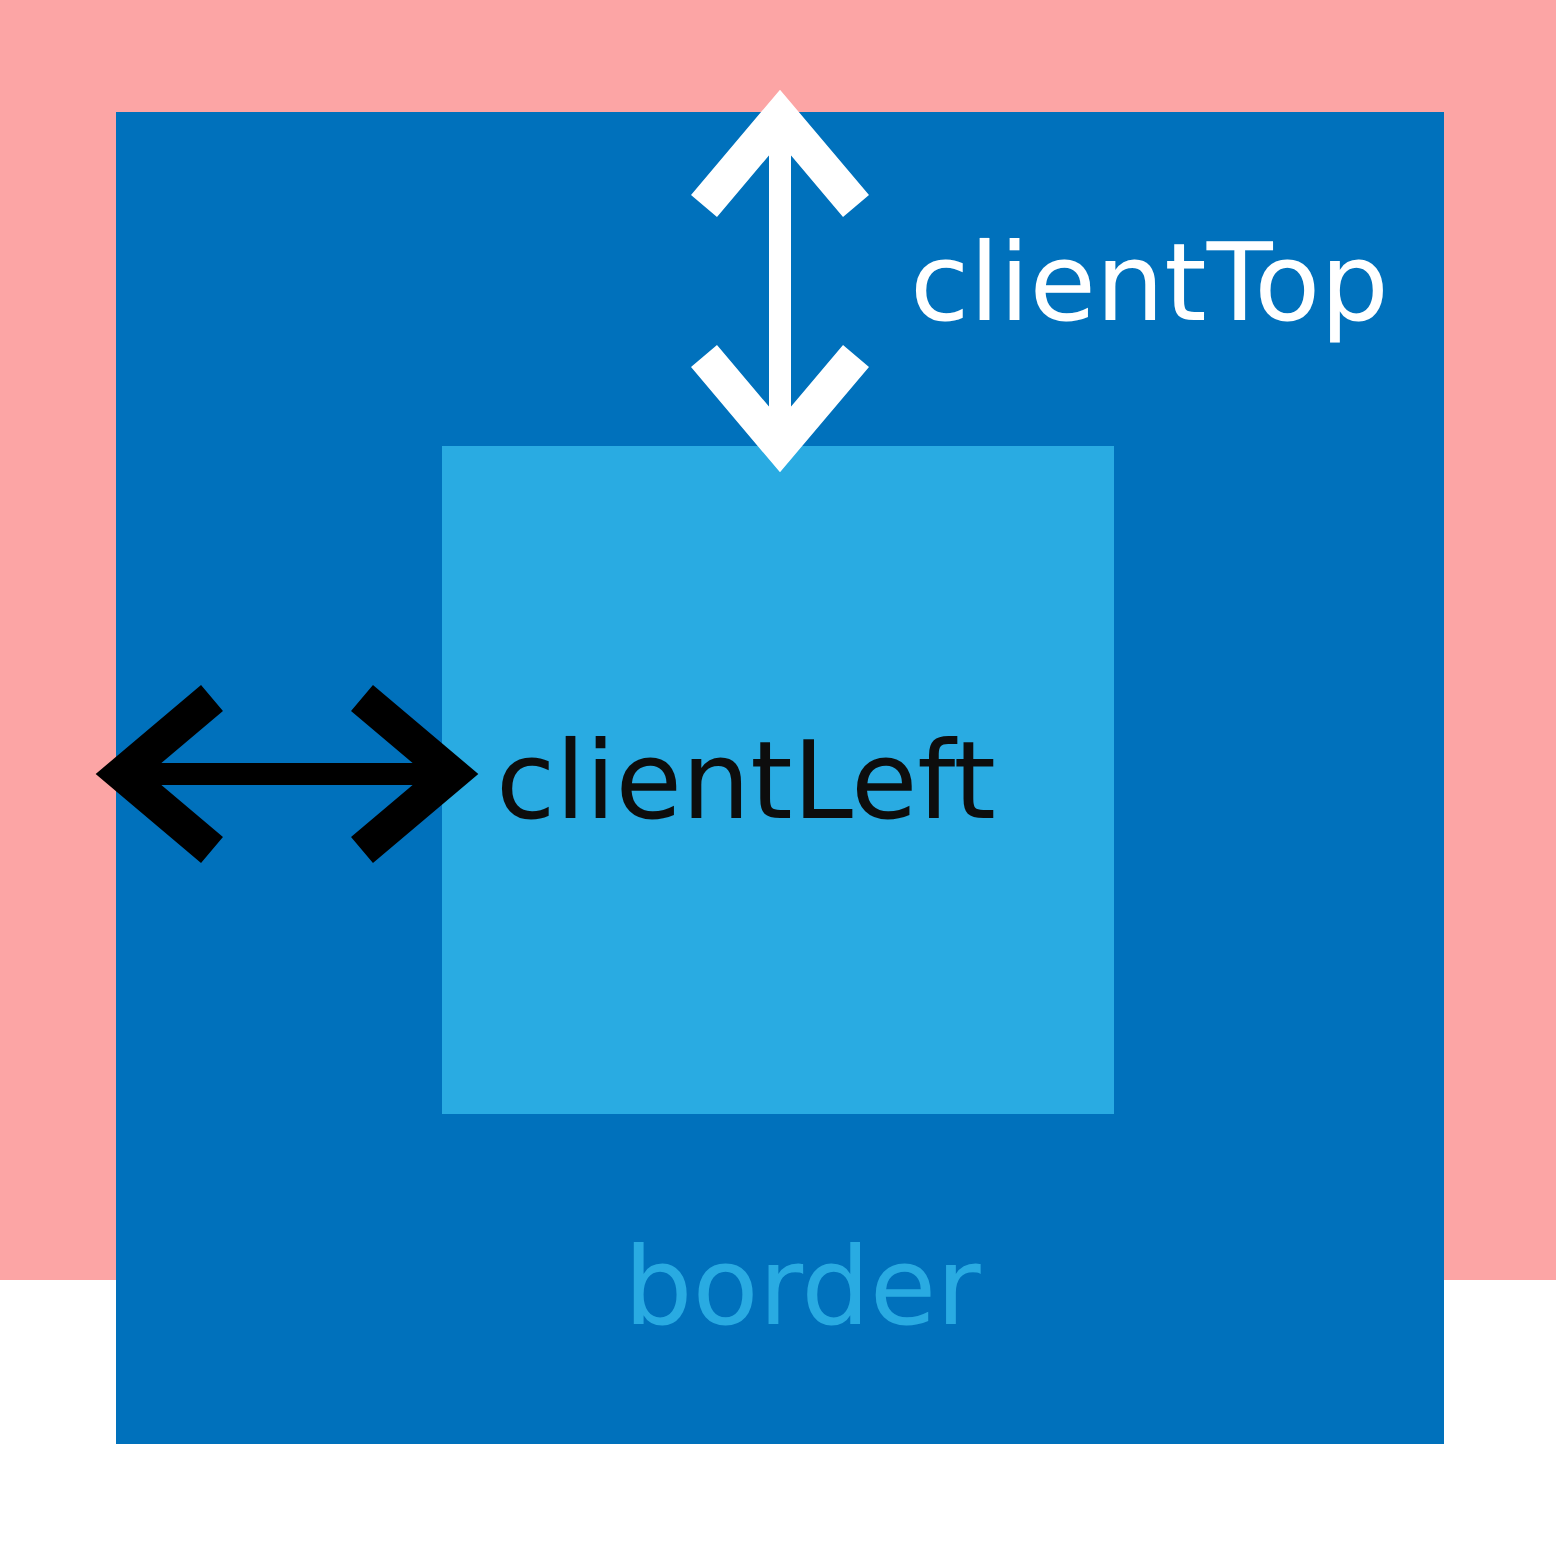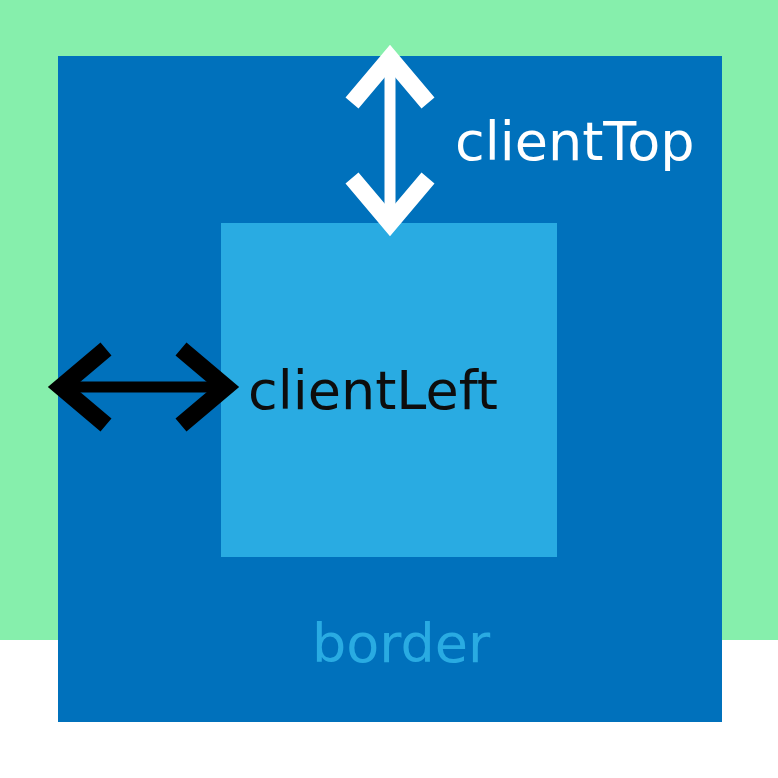--- a/index.html
+++ b/index.html
@@ -11,21 +11,21 @@
   body {
     width: 778px;
     height: 778px;
     overflow: hidden;
     font-family: "DejaVu Sans", "Liberation Sans", sans-serif;
   }
   #diagram-root {
     position: relative;
     width: 778px;
     height: 640px;
-    background: #86efac;
+    background: #fca5a5;
   }
   #diagram-svg {
     position: absolute;
     left: 0;
     top: 0;
     width: 778px;
     height: 778px;
     display: block;
   }
   .lbl {

